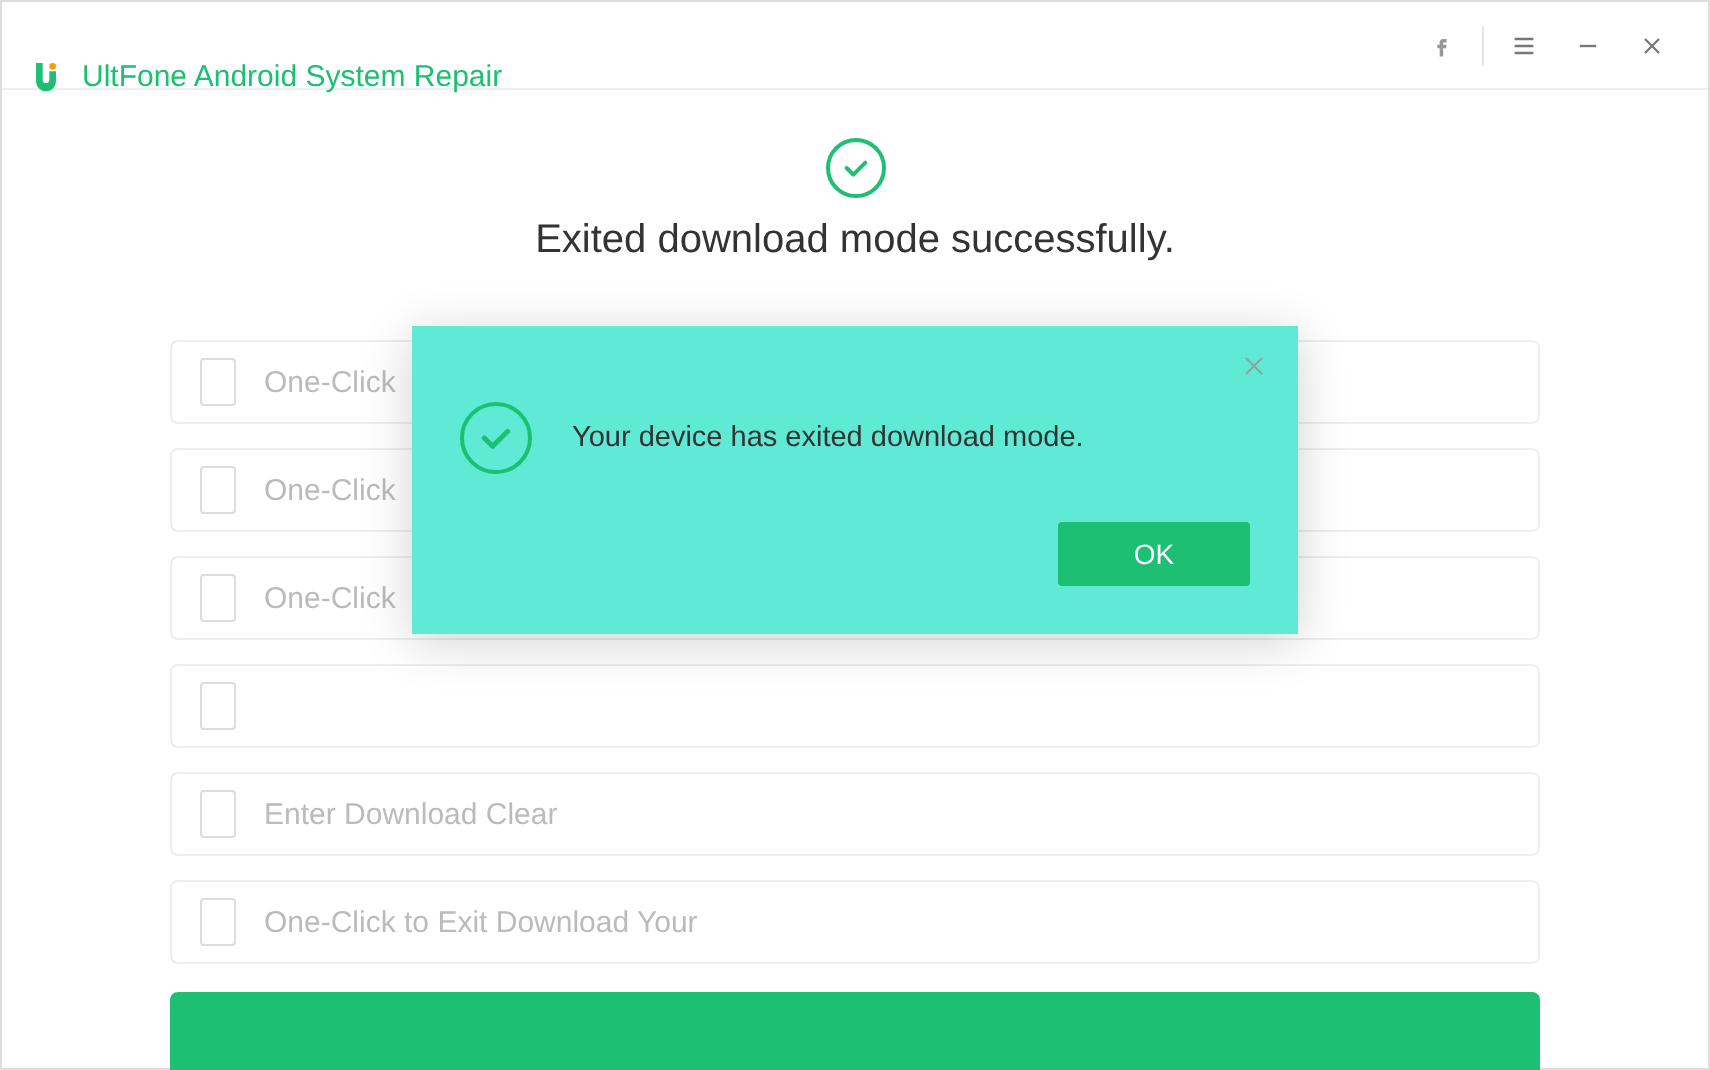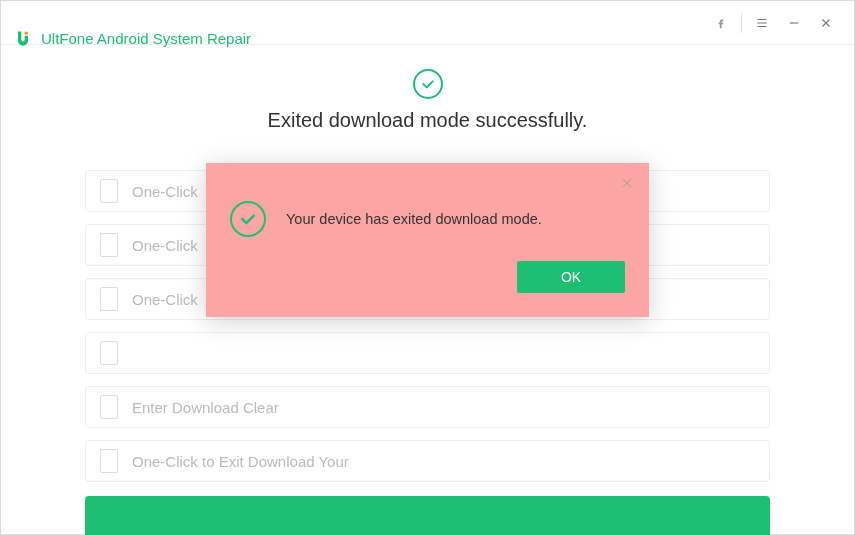--- a/index.html
+++ b/index.html
@@ -157,21 +157,21 @@
       top: 0; left: 0; right: 0; bottom: 0;
       display: flex;
       align-items: flex-start;
       justify-content: center;
       pointer-events: none;
     }
     .modal {
       pointer-events: auto;
       margin-top: 162px;
       width: 443px;
-      background: #fca5a5;
+      background: #5eead4;
       box-shadow: 0 4px 24px rgba(0,0,0,0.18);
       padding: 20px 24px 24px;
       position: relative;
     }
     .modal-close {
       position: absolute;
       top: 10px;
       right: 12px;
       color: #999;
       cursor: pointer;
@@ -205,21 +205,21 @@
     }
     .modal-actions {
       display: flex;
       justify-content: flex-end;
       margin-top: 24px;
     }
     .ok-btn {
       background: #1dbf73;
       color: #fff;
       border: none;
-      width: 108px;
+      width: 96px;
       height: 32px;
       font-size: 14px;
       cursor: pointer;
       border-radius: 2px;
     }
   </style>
 </head>
 <body>
 
 <div class="window">

